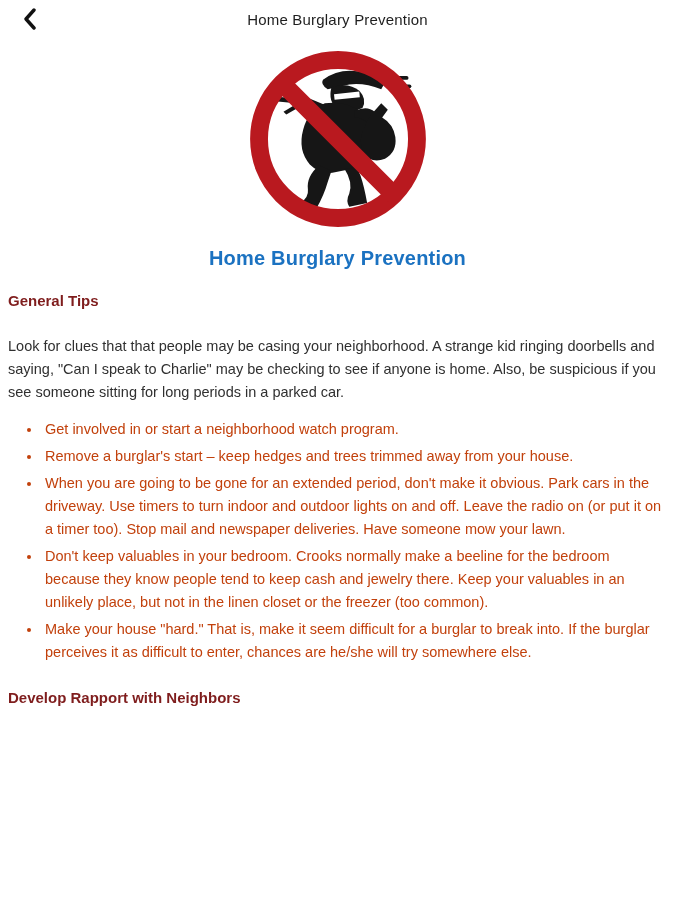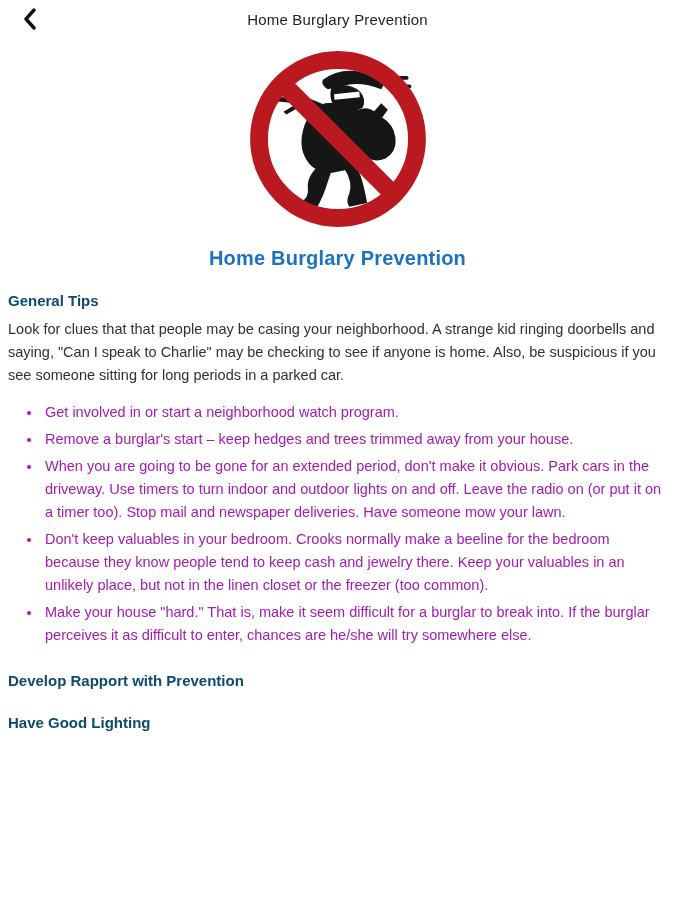--- a/index.html
+++ b/index.html
@@ -49,40 +49,40 @@
     font-size: 20px;
     font-weight: 700;
     color: #1b72c1;
     letter-spacing: .2px;
   }
   .content { padding: 0 8px; }
   .section-heading {
     margin-top: 22px;
     font-size: 15px;
     font-weight: 700;
-    color: #0c4a6e;
+    color: #7f1d1d;
   }
   .section-heading.spaced { margin-top: 25px; }
   .content p {
-    margin-top: 9px;
+    margin-top: 26px;
     font-size: 14.5px;
     line-height: 23px;
     color: #303030;
   }
   .tips-list {
     margin-top: 14px;
     padding-left: 34px;
     list-style: disc outside;
   }
   .tips-list li {
     padding-left: 3px;
     margin-bottom: 4px;
     font-size: 14.5px;
     line-height: 23px;
-    color: #a21caf;
+    color: #c2410c;
   }
 </style>
 </head>
 <body>
 
 <div class="header">
   <button class="back-button">
     <span>
       <svg width="16" height="22" viewBox="0 0 16 22">
         <polyline points="12,2 4,11 12,20" fill="none" stroke="#111" stroke-width="3.4" stroke-linecap="round" stroke-linejoin="round"></polyline>
@@ -135,17 +135,16 @@
   <p>Look for clues that that people may be casing your neighborhood. A strange kid ringing doorbells and saying, "Can I speak to Charlie" may be checking to see if anyone is home. Also, be suspicious if you see someone sitting for long periods in a parked car.</p>
 
   <ul class="tips-list">
     <li>Get involved in or start a neighborhood watch program.</li>
     <li>Remove a burglar's start – keep hedges and trees trimmed away from your house.</li>
     <li>When you are going to be gone for an extended period, don't make it obvious. Park cars in the driveway. Use timers to turn indoor and outdoor lights on and off. Leave the radio on (or put it on a timer too). Stop mail and newspaper deliveries. Have someone mow your lawn.</li>
     <li>Don't keep valuables in your bedroom. Crooks normally make a beeline for the bedroom because they know people tend to keep cash and jewelry there. Keep your valuables in an unlikely place, but not in the linen closet or the freezer (too common).</li>
     <li>Make your house "hard." That is, make it seem difficult for a burglar to break into. If the burglar perceives it as difficult to enter, chances are he/she will try somewhere else.</li>
   </ul>
 
-  <div class="section-heading spaced">Develop Rapport with Prevention</div>
+  <div class="section-heading spaced">Develop Rapport with Neighbors</div>
 
-  <div class="section-heading spaced">Have Good Lighting</div>
 
 </div>
 
 </body></html>

